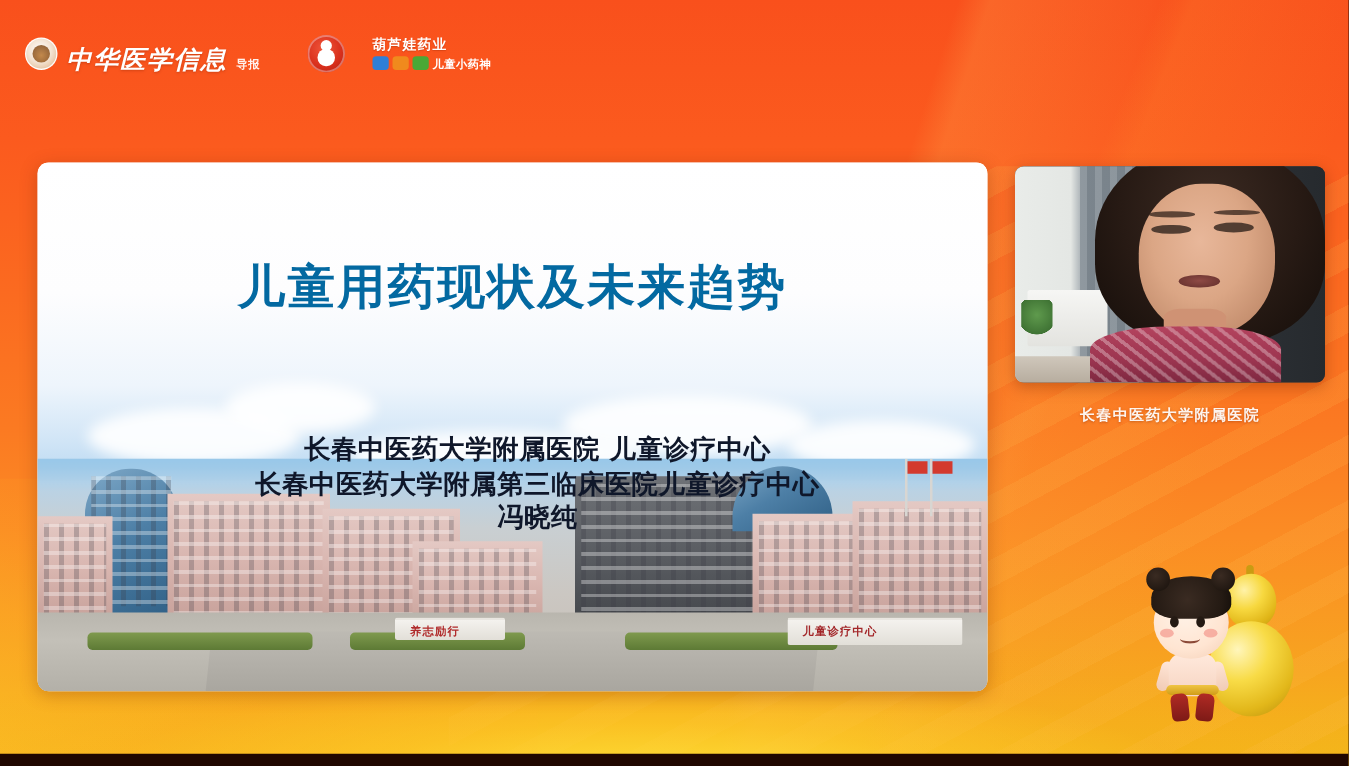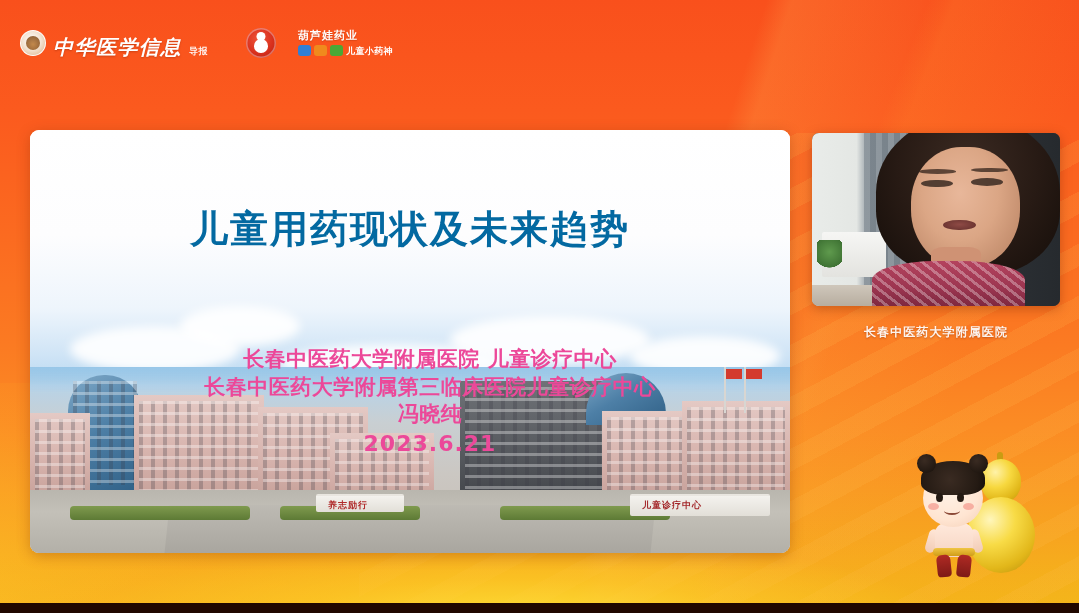--- a/index.html
+++ b/index.html
@@ -229,21 +229,21 @@
     letter-spacing:2px;
     white-space:nowrap;
   }
   .slide-sub {
     position:absolute; left:0; right:0; top:216px;
     text-align:center;
   }
   .slide-sub .l {
     font-family:"DejaVu Sans", sans-serif;
     font-weight:700;
-    color:#ec4899;
+    color:#0f172a;
     letter-spacing:.5px;
     line-height:1.32;
     white-space:nowrap;
     padding-left:40px;
   }
   .slide-sub .l1 { font-size:21px; }
   .slide-sub .l2 { font-size:21px; }
   .slide-sub .l3 { font-size:21px; }
   .slide-sub .l4 { font-size:22px; letter-spacing:1px; }
 
@@ -505,21 +505,20 @@
       <div class="flagpole" style="left:714px; top:0; height:46px;"></div>
       <div class="flag" style="left:716px; top:2px;"></div>
     </div>
 
     <div class="slide-title">儿童用药现状及未来趋势</div>
 
     <div class="slide-sub">
       <div class="l l1">长春中医药大学附属医院 儿童诊疗中心</div>
       <div class="l l2">长春中医药大学附属第三临床医院儿童诊疗中心</div>
       <div class="l l3">冯晓纯</div>
-      <div class="l l4">2023.6.21</div>
     </div>
   </div>
 
   <div class="cam">
     <div class="room"></div>
     <div class="curtain"></div>
     <div class="cabinet"></div>
     <div class="plant"></div>
     <div class="desk"></div>
     <div class="hair"></div>

